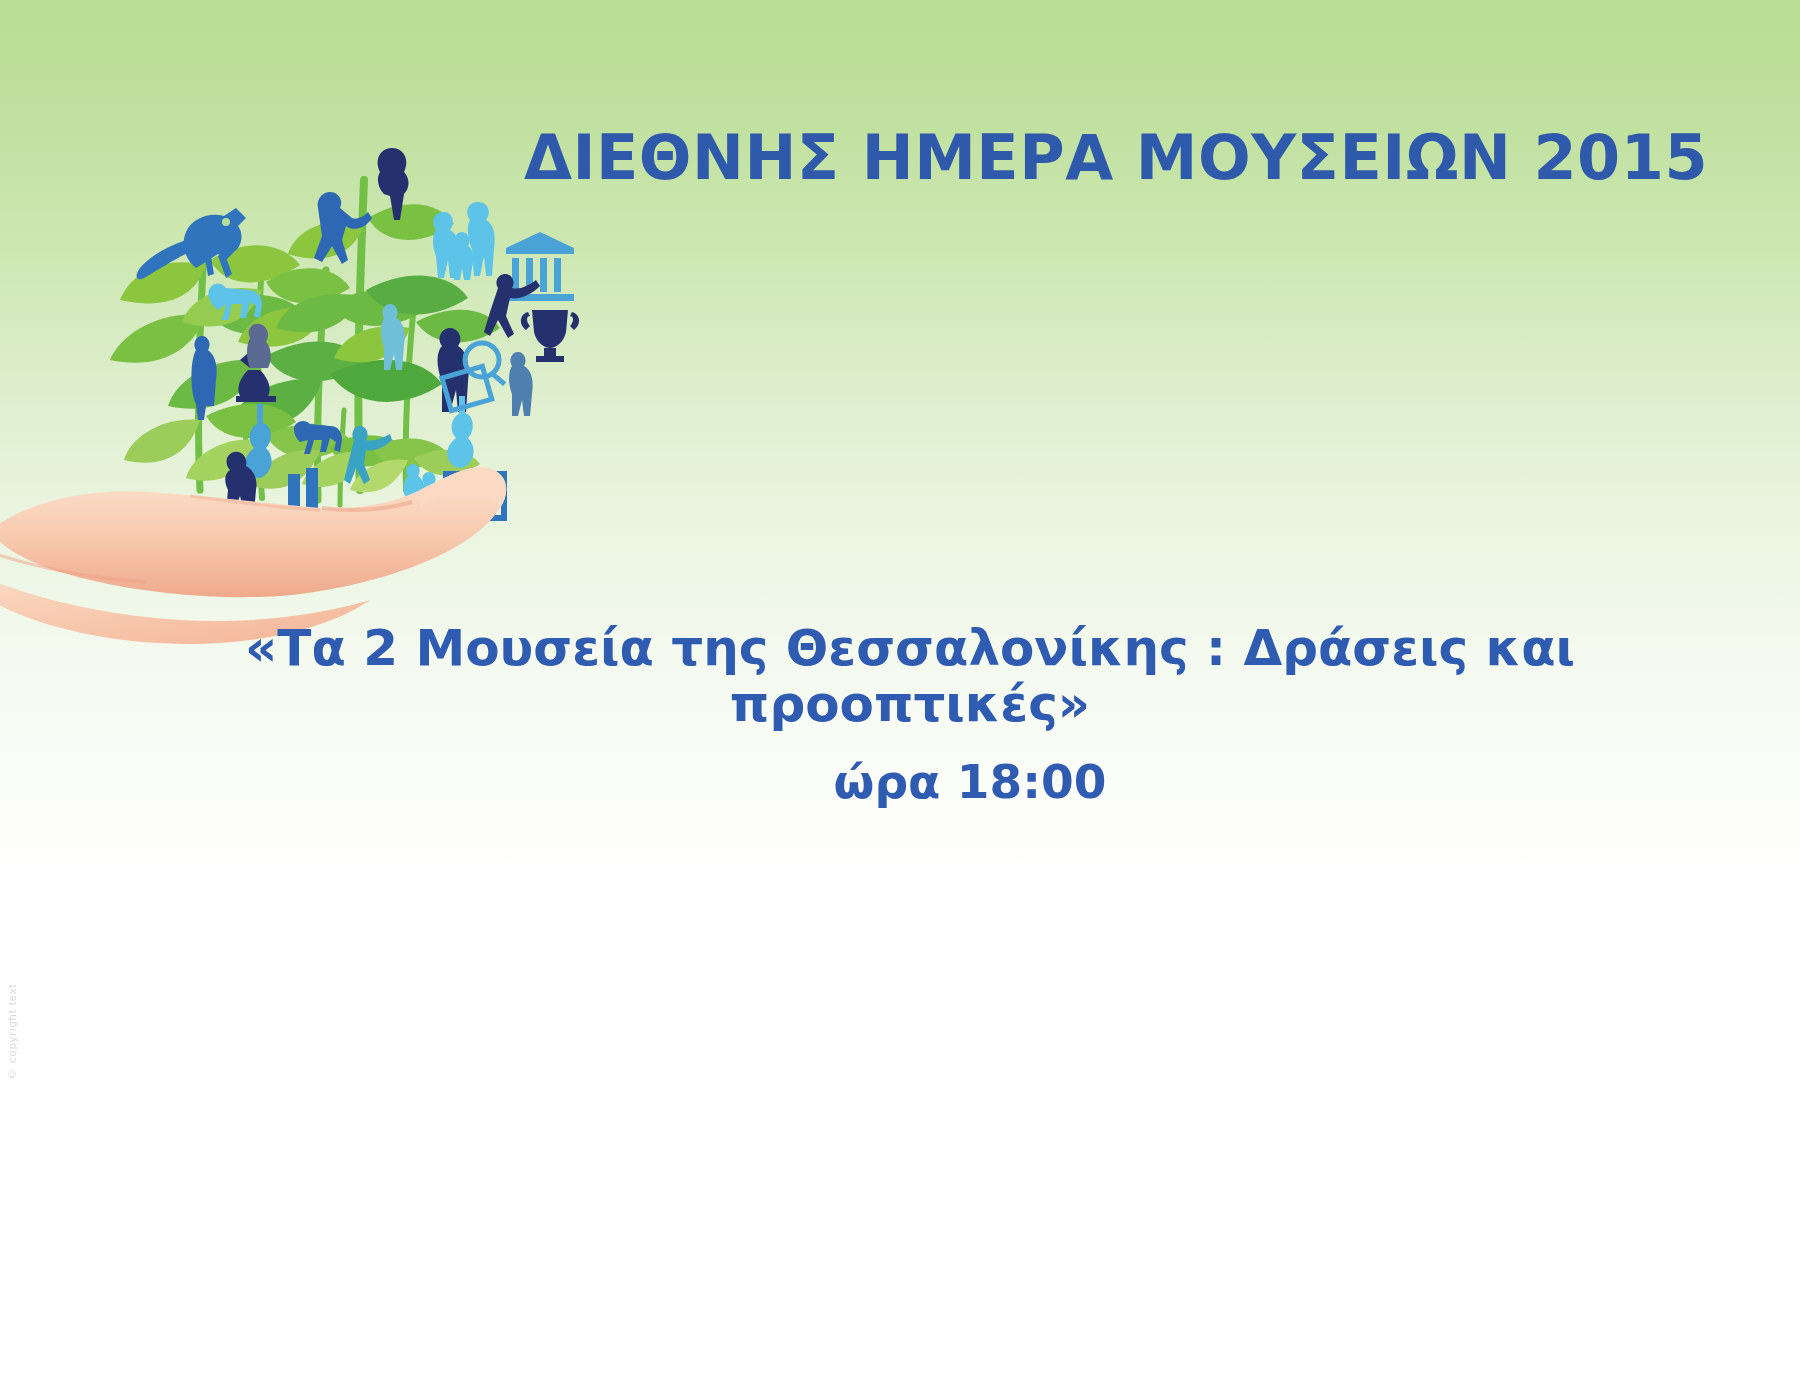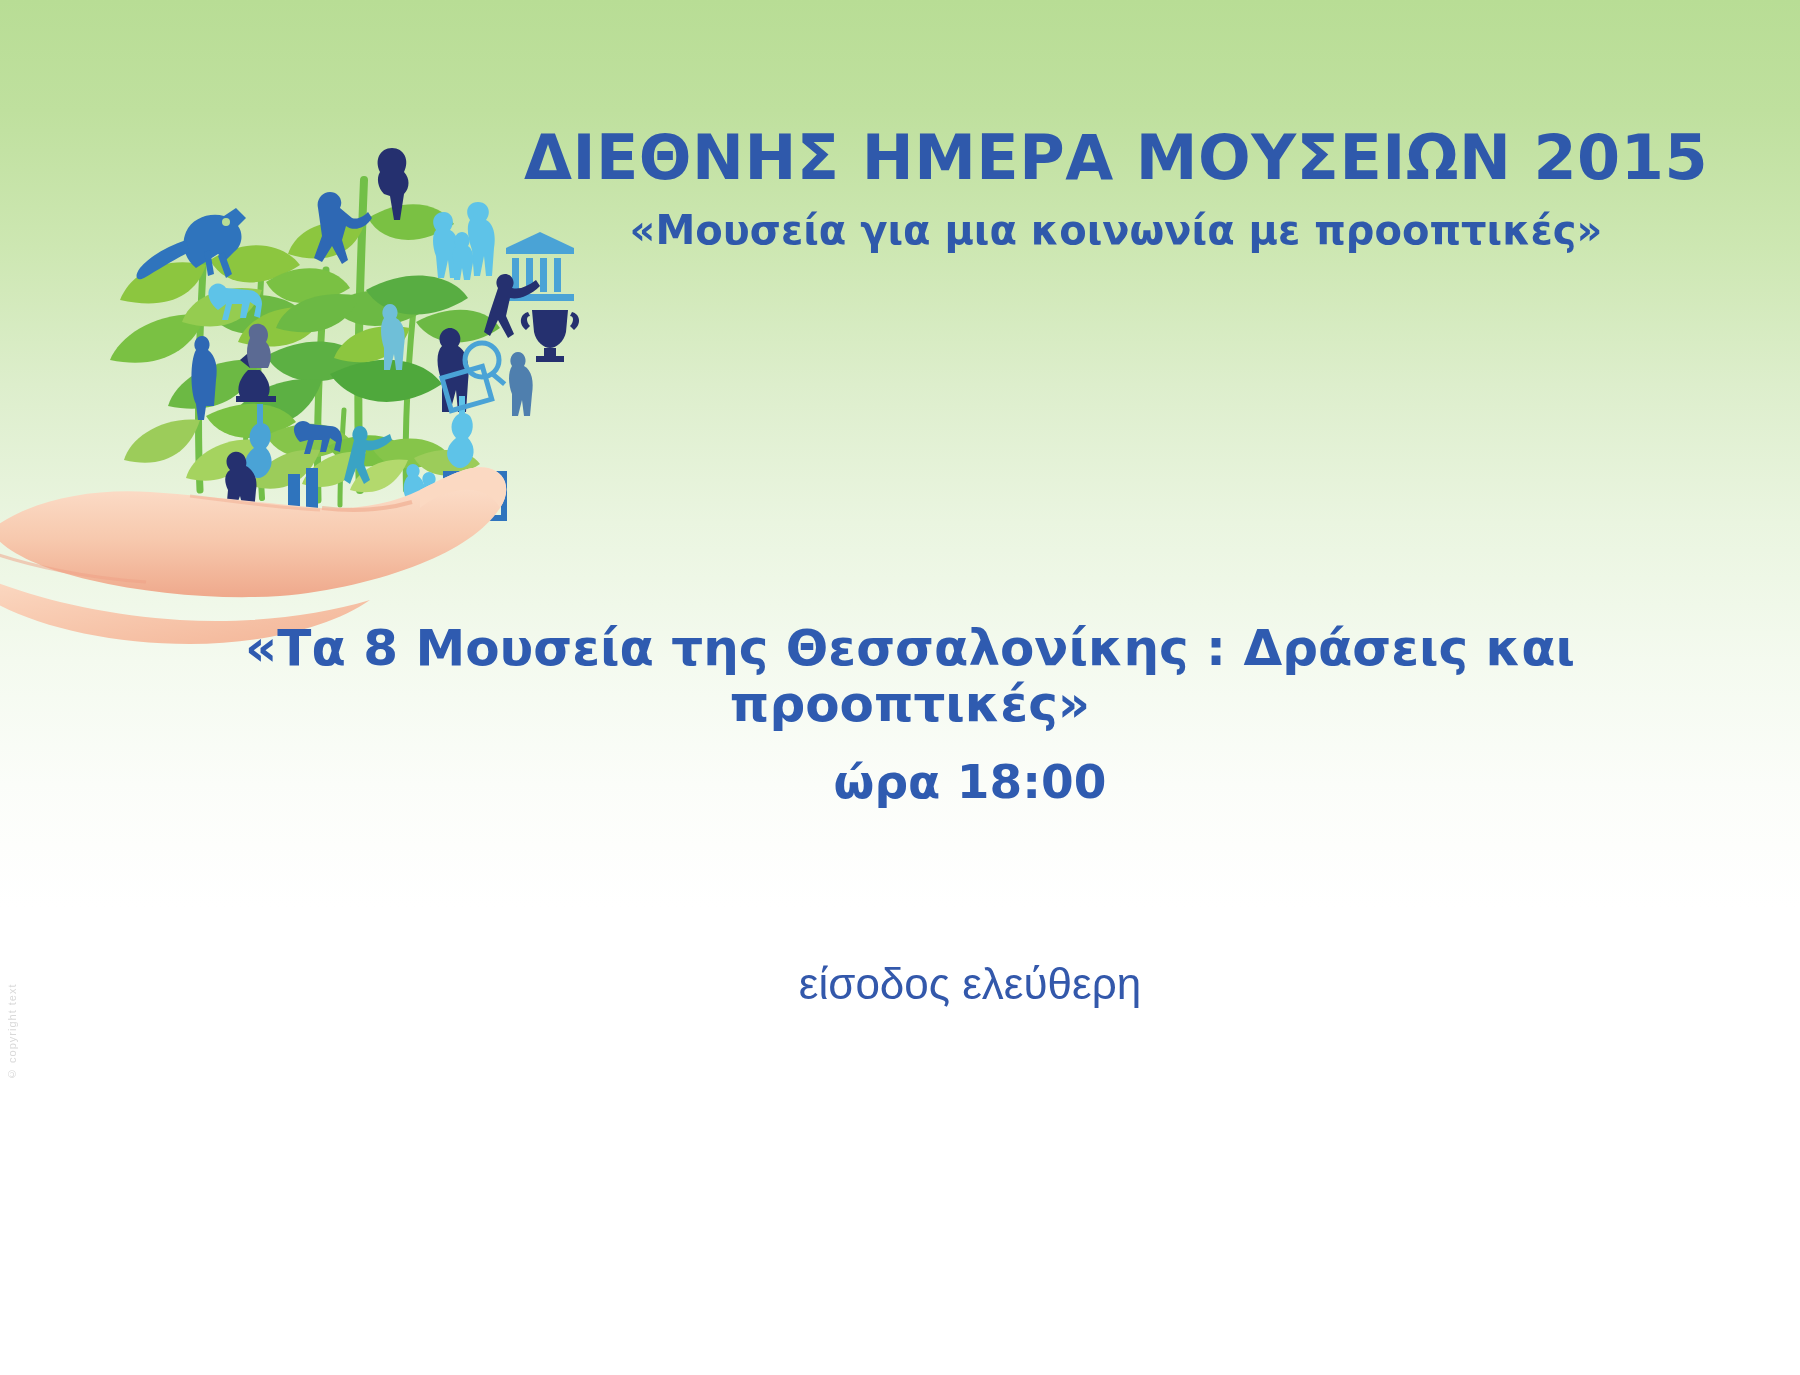--- a/index.html
+++ b/index.html
@@ -331,24 +331,22 @@
 
         <path d="M-10 520 C40 540 110 556 180 560 C250 564 316 556 370 540
                  C330 568 260 584 190 584 C110 584 34 566 -10 540 Z" fill="url(#skinGrad2)"></path>
         <path d="M-10 492 C30 506 86 518 146 522" stroke="#ef9f86" stroke-width="3" fill="none" opacity="0.5"></path>
       </g>
     </svg>
   </div>
 
   <div class="headline-block">
     <h1 class="main-title">ΔΙΕΘΝΗΣ ΗΜΕΡΑ ΜΟΥΣΕΙΩΝ 2015</h1>
-    <h2 class="sub-title">«Μουσεία για μια κοινωνία με προοπτικές»</h2>
   </div>
 
   <div class="body-block">
-    <p class="line line-topic">«Τα 8 Μουσεία της Θεσσαλονίκης : Δράσεις και προοπτικές»</p>
+    <p class="line line-topic">«Τα 2 Μουσεία της Θεσσαλονίκης : Δράσεις και προοπτικές»</p>
     <p class="line line-time">ώρα 18:00</p>
-    <p class="line line-entry">είσοδος ελεύθερη</p>
   </div>
 
   <div class="credit">© copyright text</div>
 
 </div>
 
 </body></html>

